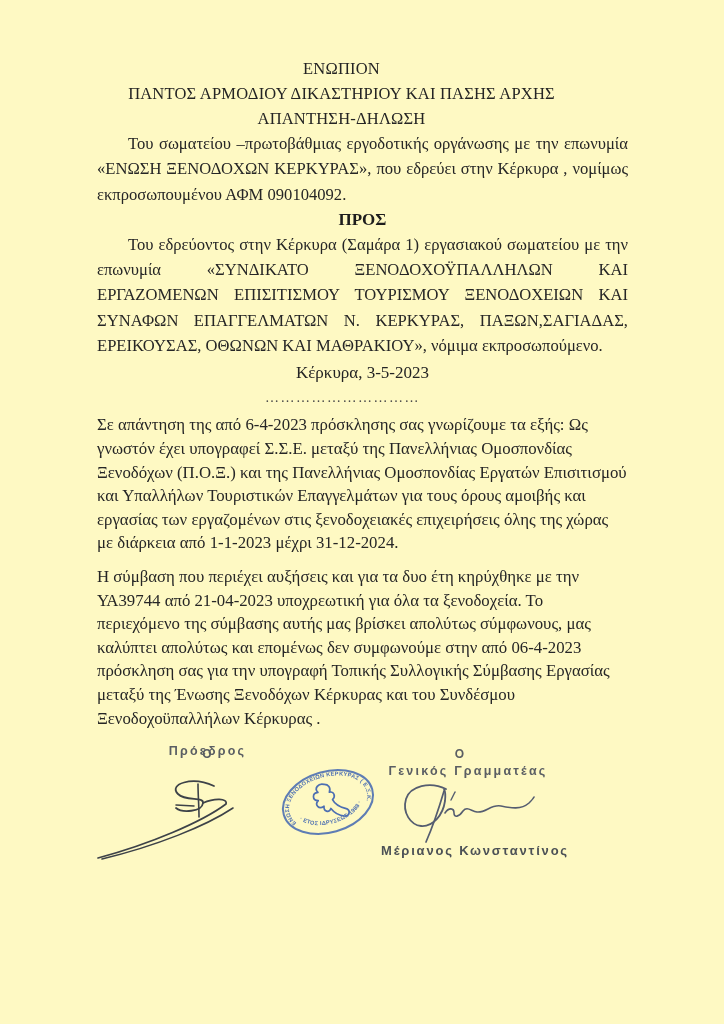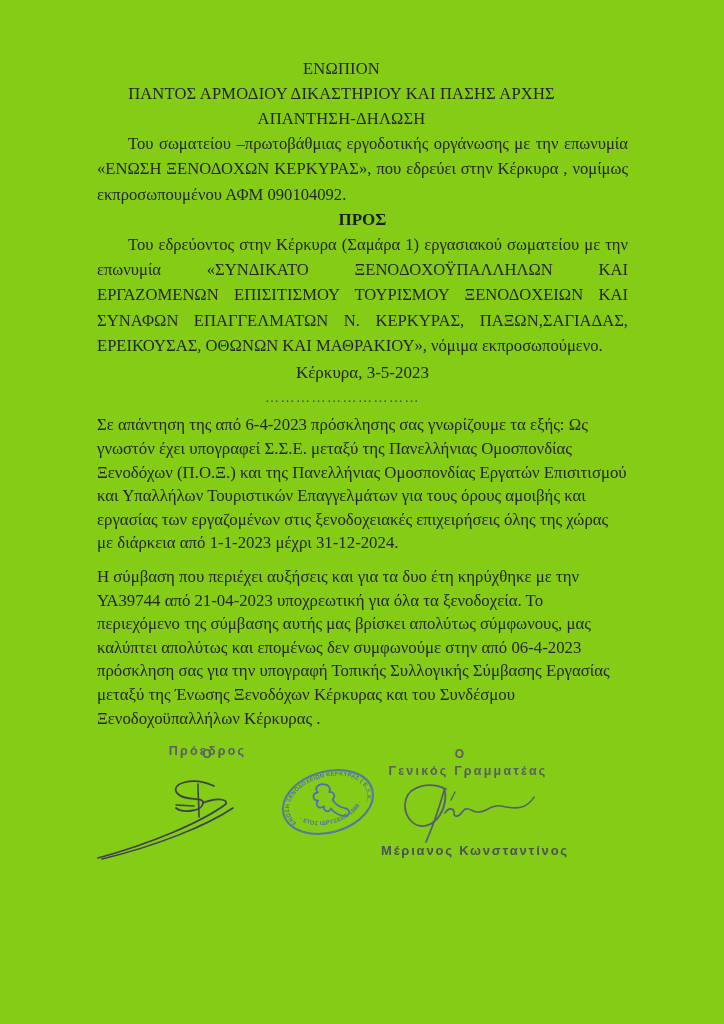--- a/index.html
+++ b/index.html
@@ -2,21 +2,21 @@
 <html><head>
 <meta charset="utf-8">
 <style>
   * { margin: 0; padding: 0; box-sizing: border-box; }
   html, body { background: #e8e8e8; }
   .page {
     position: relative;
     width: 724px;
     height: 1024px;
     margin: 0 auto;
-    background: #84cc16;
+    background: #fef9c3;
     overflow: hidden;
     font-family: "Liberation Serif", serif;
     color: #222222;
   }
   .content {
     position: absolute;
     top: 56px; left: 97px;
     width: 531px;
   }
   .h-line {

